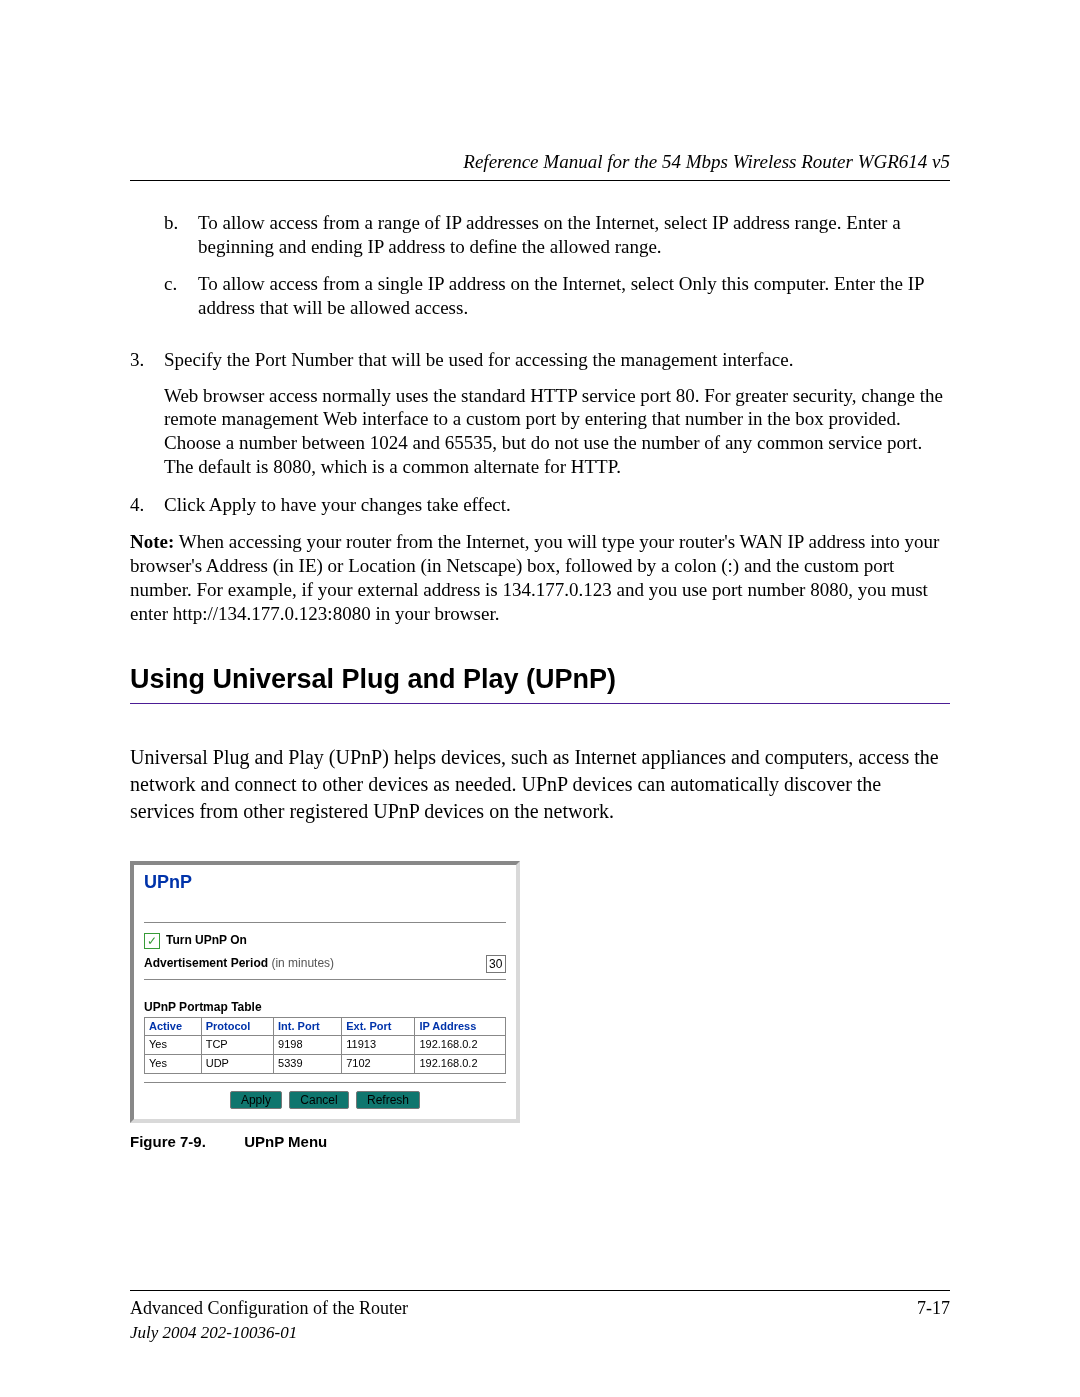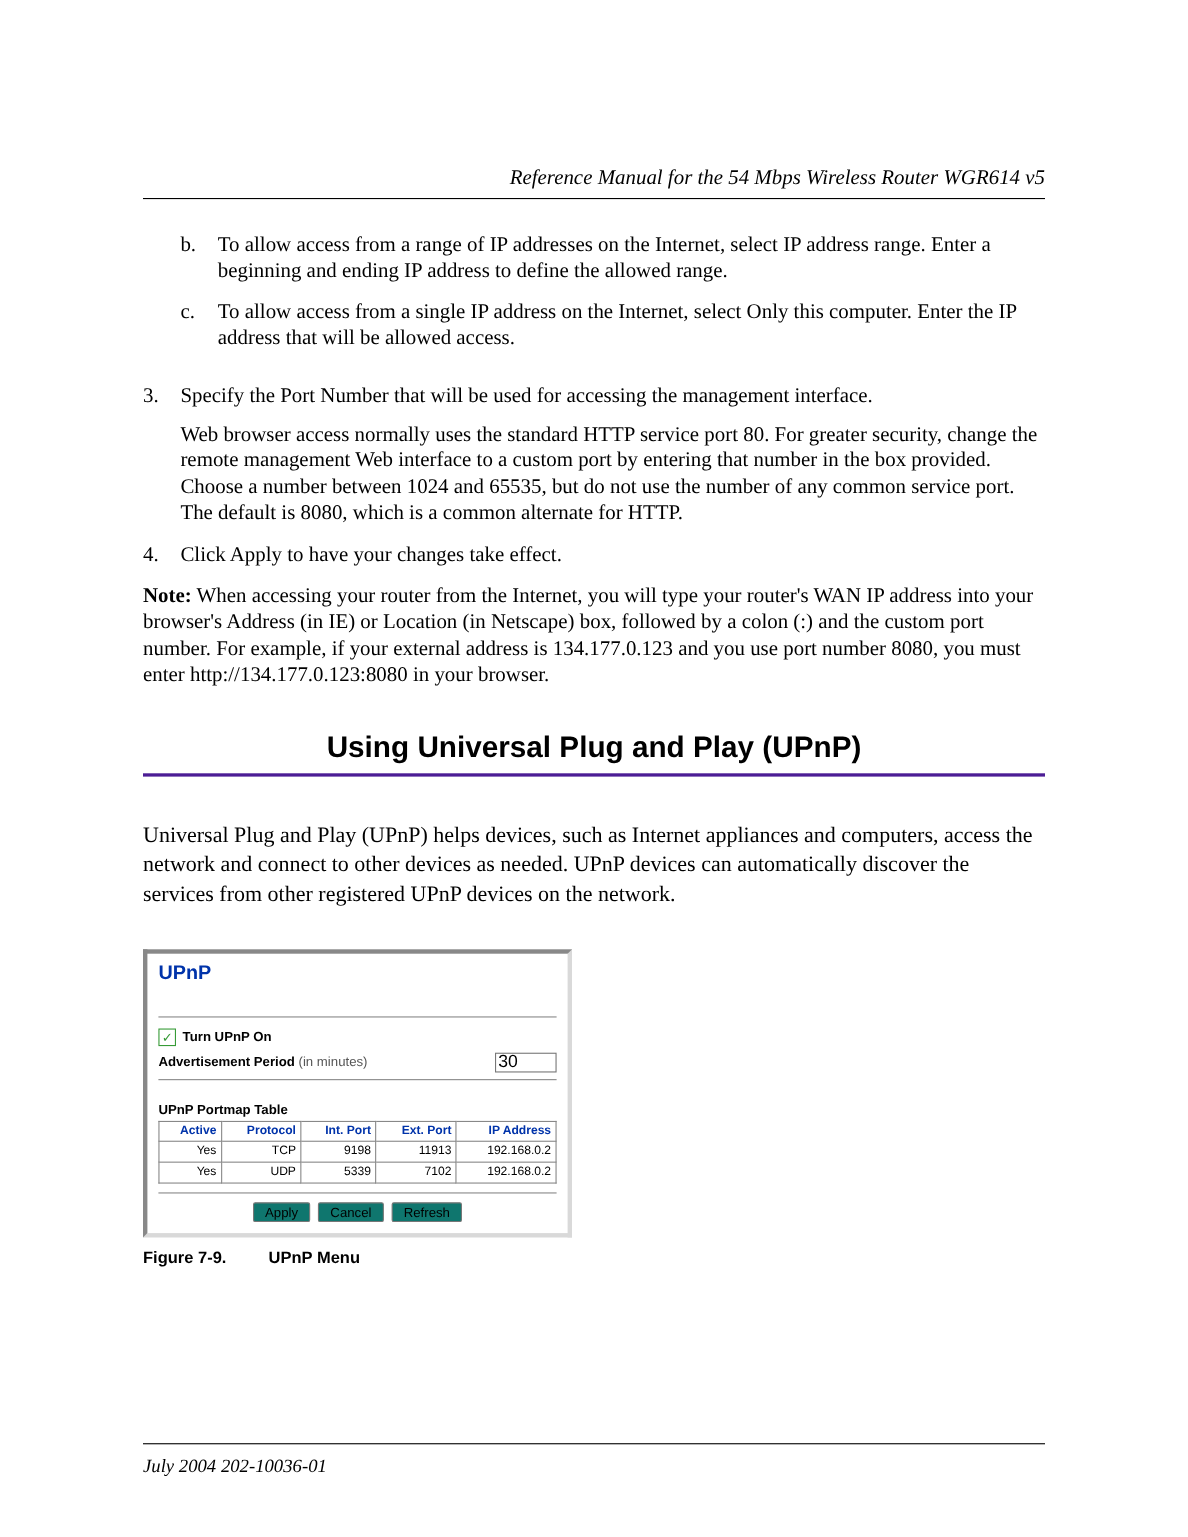--- a/index.html
+++ b/index.html
@@ -38,22 +38,21 @@
   .sub-list > li > .marker { width: 34px; flex: 0 0 34px; }
   .sub-list > li > .content { flex: 1; }
   .note-para { margin-top: 10px; }
   .note-para .note-label { font-weight: bold; }
   h2.section-heading {
     font-family: Arial, Helvetica, sans-serif;
     font-weight: bold;
     font-size: 27px;
     margin: 38px 0 0 0;
     padding-bottom: 6px;
-    border-bottom: 3px solid #4c1d95;
-    text-align: center;
+    border-bottom: 1px solid #4c1d95;
   }
   .section-intro { margin-top: 40px; font-size: 20px; line-height: 1.35; }
 
   
   .upnp-panel {
     margin-top: 36px;
     width: 390px;
     border-left: 4px solid #888;
     border-top: 4px solid #888;
     border-right: 4px solid #d9d9d9;
@@ -77,38 +76,38 @@
     width: 14px; height: 14px;
     border: 1px solid #379b37;
     display: inline-flex; align-items: center; justify-content: center;
     margin-right: 6px;
     color: #379b37; font-size: 12px; line-height: 1;
   }
   .upnp-label-bold { font-weight: bold; }
   .upnp-label-grey { color: #555; }
   .field-row { display: flex; justify-content: space-between; align-items: center; margin-bottom: 6px; }
   .field-input {
-    width: 56px; height: 18px;
+    width: 20px; height: 18px;
     border: 1px solid #777;
     font-family: Arial, Helvetica, sans-serif;
-    font-size: 16px;
+    font-size: 12px;
     padding: 0 2px;
     box-sizing: border-box;
   }
   .portmap-title { font-weight: bold; margin-top: 10px; }
   table.portmap {
     width: 100%;
     border-collapse: collapse;
     font-size: 11px;
     margin-top: 2px;
   }
   table.portmap th, table.portmap td {
     border: 1px solid #888;
     padding: 2px 4px;
-    text-align: right;
+    text-align: left;
   }
   table.portmap th { color: #0033aa; font-weight: bold; }
   .btn-row {
     border-top: 1px solid #888;
     text-align: center;
     padding-top: 8px;
     margin-top: 8px;
   }
   .ui-btn {
     font-family: Arial, Helvetica, sans-serif;
@@ -247,16 +246,20 @@
     </div>
   </div>
 
   <div class="figure-caption">
     <span class="fig-num">Figure 7-9.</span>
     <span>UPnP Menu</span>
   </div>
 
   <div class="page-footer">
     <div class="footer-rule"></div>
+    <div class="footer-line">
+      <span>Advanced Configuration of the Router</span>
+      <span>7-17</span>
+    </div>
   </div>
   <div class="footer-date">July 2004 202-10036-01</div>
 
 </div>
 
 </body></html>

